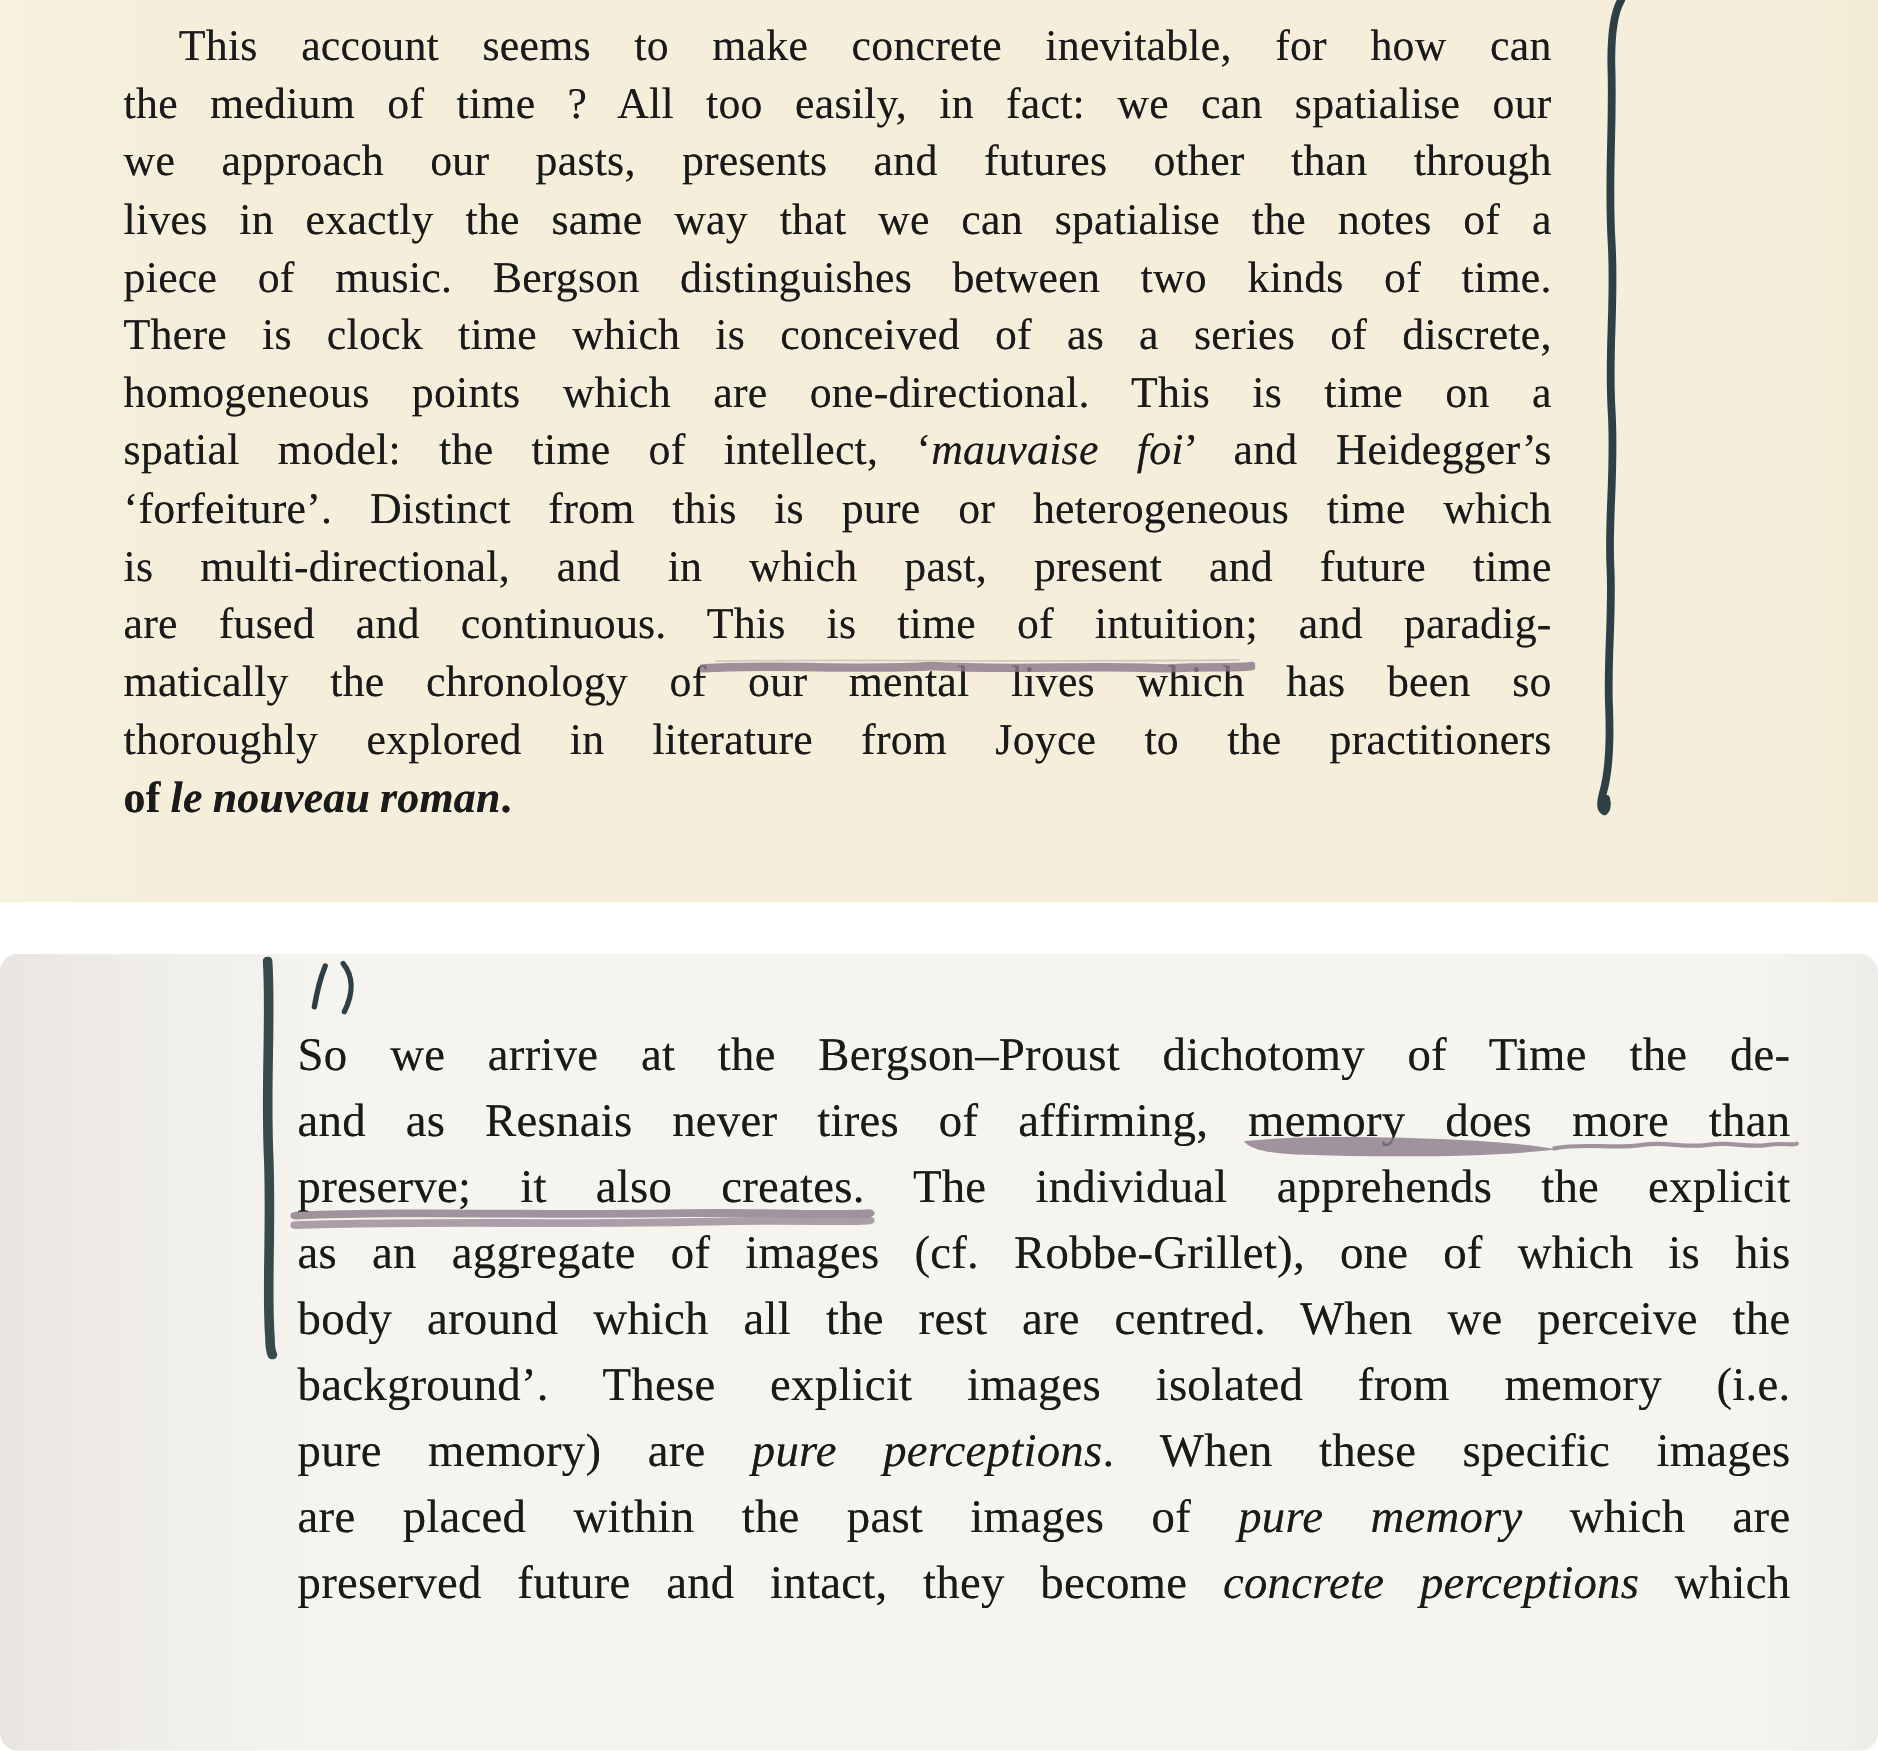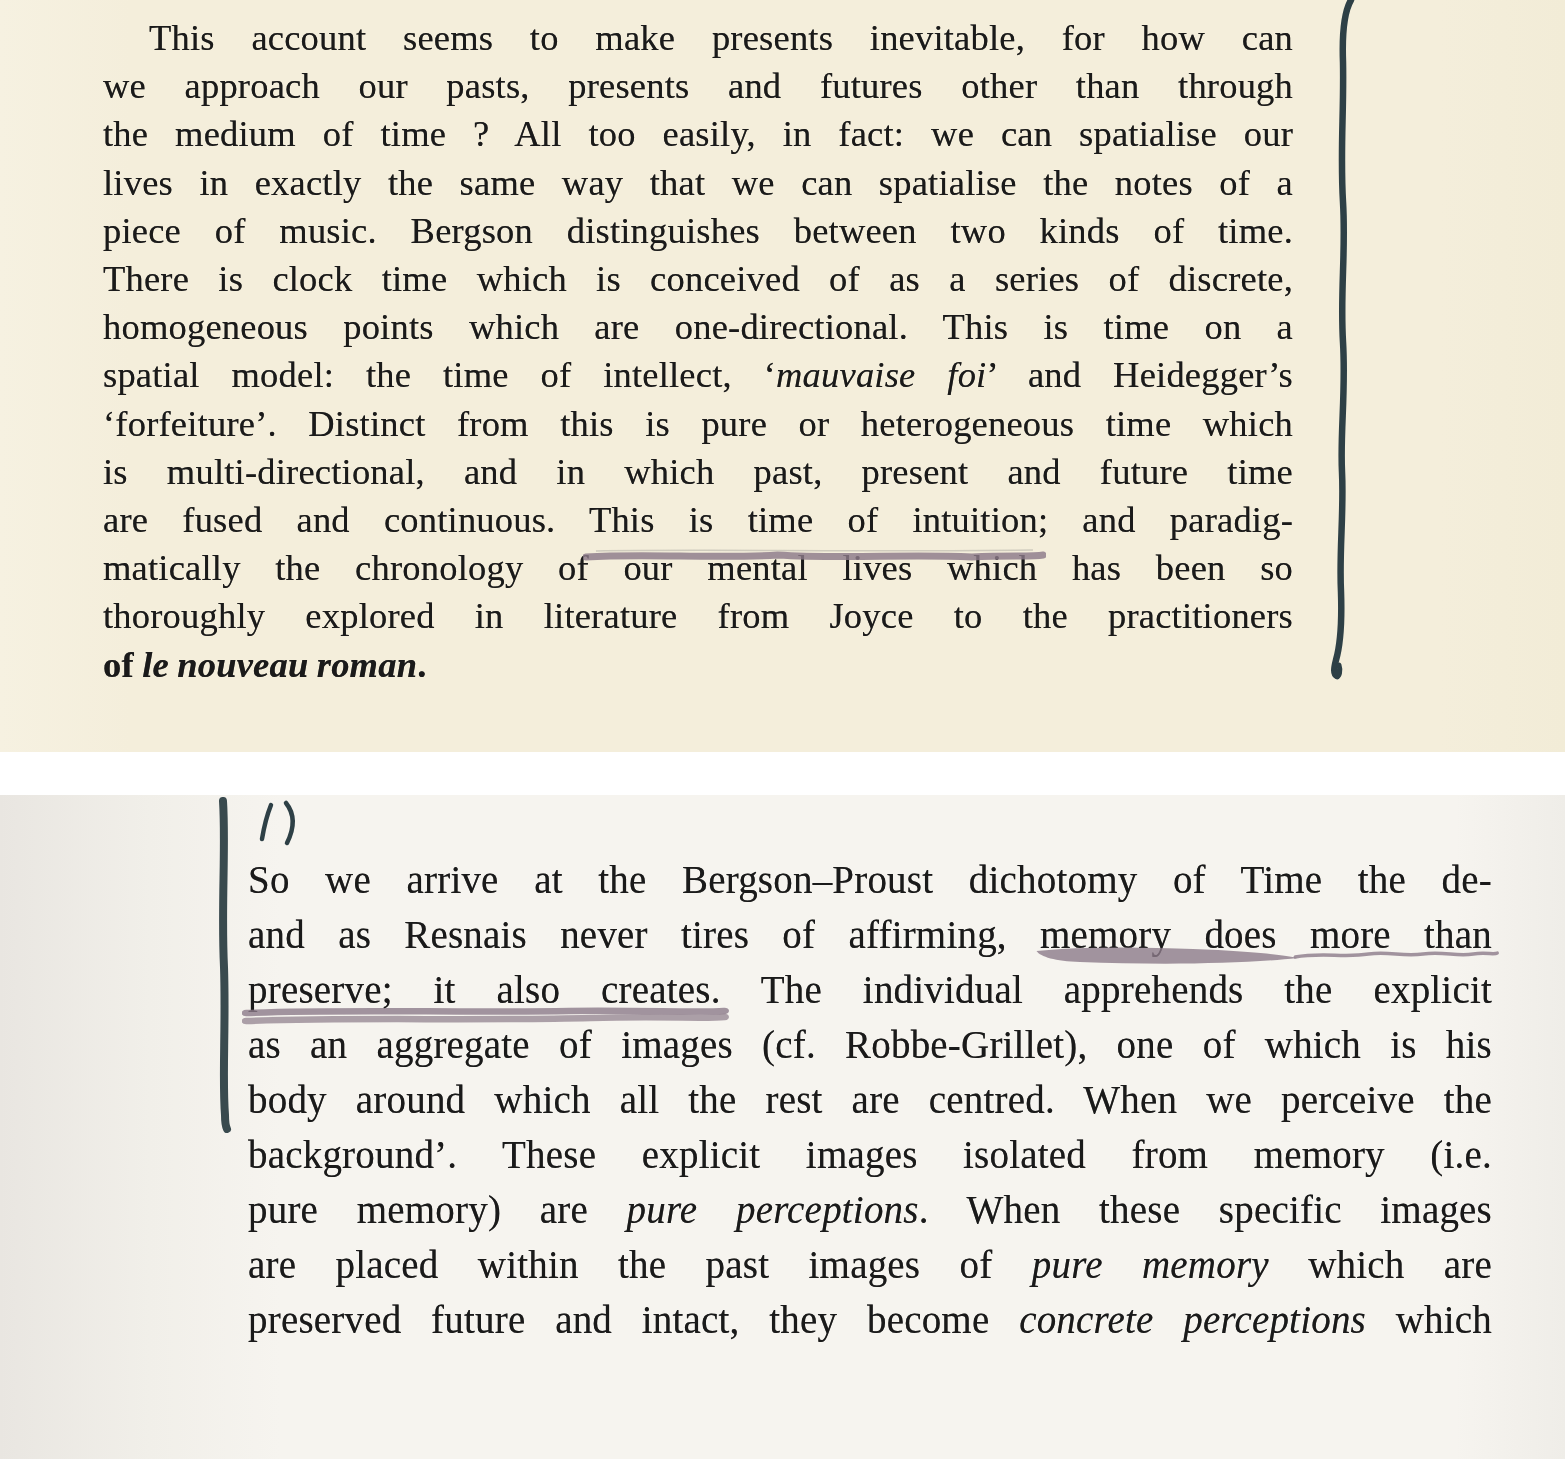--- a/index.html
+++ b/index.html
@@ -15,20 +15,21 @@
     top:0;height:752px;
     background:linear-gradient(90deg,#f6f1e1 0px,var(--paper-top,#f4eedb) 130px,var(--paper-top,#f4eedb) 92%,#f2ecd7 100%);
   }
   .divider{
     position:absolute;top:752px;height:43px;left:0;width:100%;
     background:var(--divider,#ffffff);
   }
   .section-bottom{
     top:795px;height:664px;
     background:linear-gradient(90deg,#e9e6e1 0px,#f1efe9 150px,var(--paper-bottom,#f6f4ef) 280px,var(--paper-bottom,#f6f4ef) 93%,#efede8 100%);
+    border-radius:15px;
   }
   .text-block{position:absolute;}
   .top-text{left:103px;top:14px;width:1190px;font-size:36.5px;line-height:48.2px;}
   .bottom-text{left:248px;top:57px;width:1244px;font-size:39px;line-height:55px;}
   .line{
     text-align:justify;text-align-last:justify;
     word-spacing:-1px;letter-spacing:0.2px;
     text-shadow:0 0 0.5px rgba(20,20,20,0.65);
     white-space:normal;
   }
@@ -44,23 +45,23 @@
   .pen-left{position:absolute;left:202px;top:2px;width:46px;height:336px;}
   .marginalia{position:absolute;left:250px;top:4px;width:56px;height:52px;}
 </style>
 </head>
 <body>
 
 <div class="page">
 
   <section class="section section-top">
     <div class="text-block top-text">
-        <div class="line indent"><span>This account seems to make presents inevitable, for how can</span></div>
+        <div class="line indent"><span>This account seems to make concrete inevitable, for how can</span></div>
+        <div class="line"><span>the medium of time ? All too easily, in fact: we can spatialise our</span></div>
         <div class="line"><span>we approach our pasts, presents and futures other than through</span></div>
-        <div class="line"><span>the medium of time ? All too easily, in fact: we can spatialise our</span></div>
         <div class="line"><span>lives in exactly the same way that we can spatialise the notes of a</span></div>
         <div class="line"><span>piece of music. Bergson distinguishes between two kinds of time.</span></div>
         <div class="line"><span>There is clock time which is conceived of as a series of discrete,</span></div>
         <div class="line"><span>homogeneous points which are one-directional. This is time on a</span></div>
         <div class="line"><span>spatial model: the time of intellect, ‘</span><span class="it">mauvaise foi</span><span>’ and Heidegger’s</span></div>
         <div class="line"><span>‘forfeiture’. Distinct from this is pure or heterogeneous time which</span></div>
         <div class="line"><span>is multi-directional, and in which past, present and future time</span></div>
         <div class="line"><span>are fused and continuous. </span><span class="marked">This is time of intuition<svg class="scribble sc-single" viewBox="0 0 500 16" preserveAspectRatio="none">
     <path d="M3,9 C70,5 140,11 210,7 C280,11 350,6 420,9 C460,7 485,9 497,7" fill="none" stroke="#8c7a89" stroke-width="7" stroke-linecap="round" opacity="0.82"></path>
     <path d="M14,3 C130,1 270,4 486,2" fill="none" stroke="#8a8a86" stroke-width="1.5" opacity="0.35"></path>

